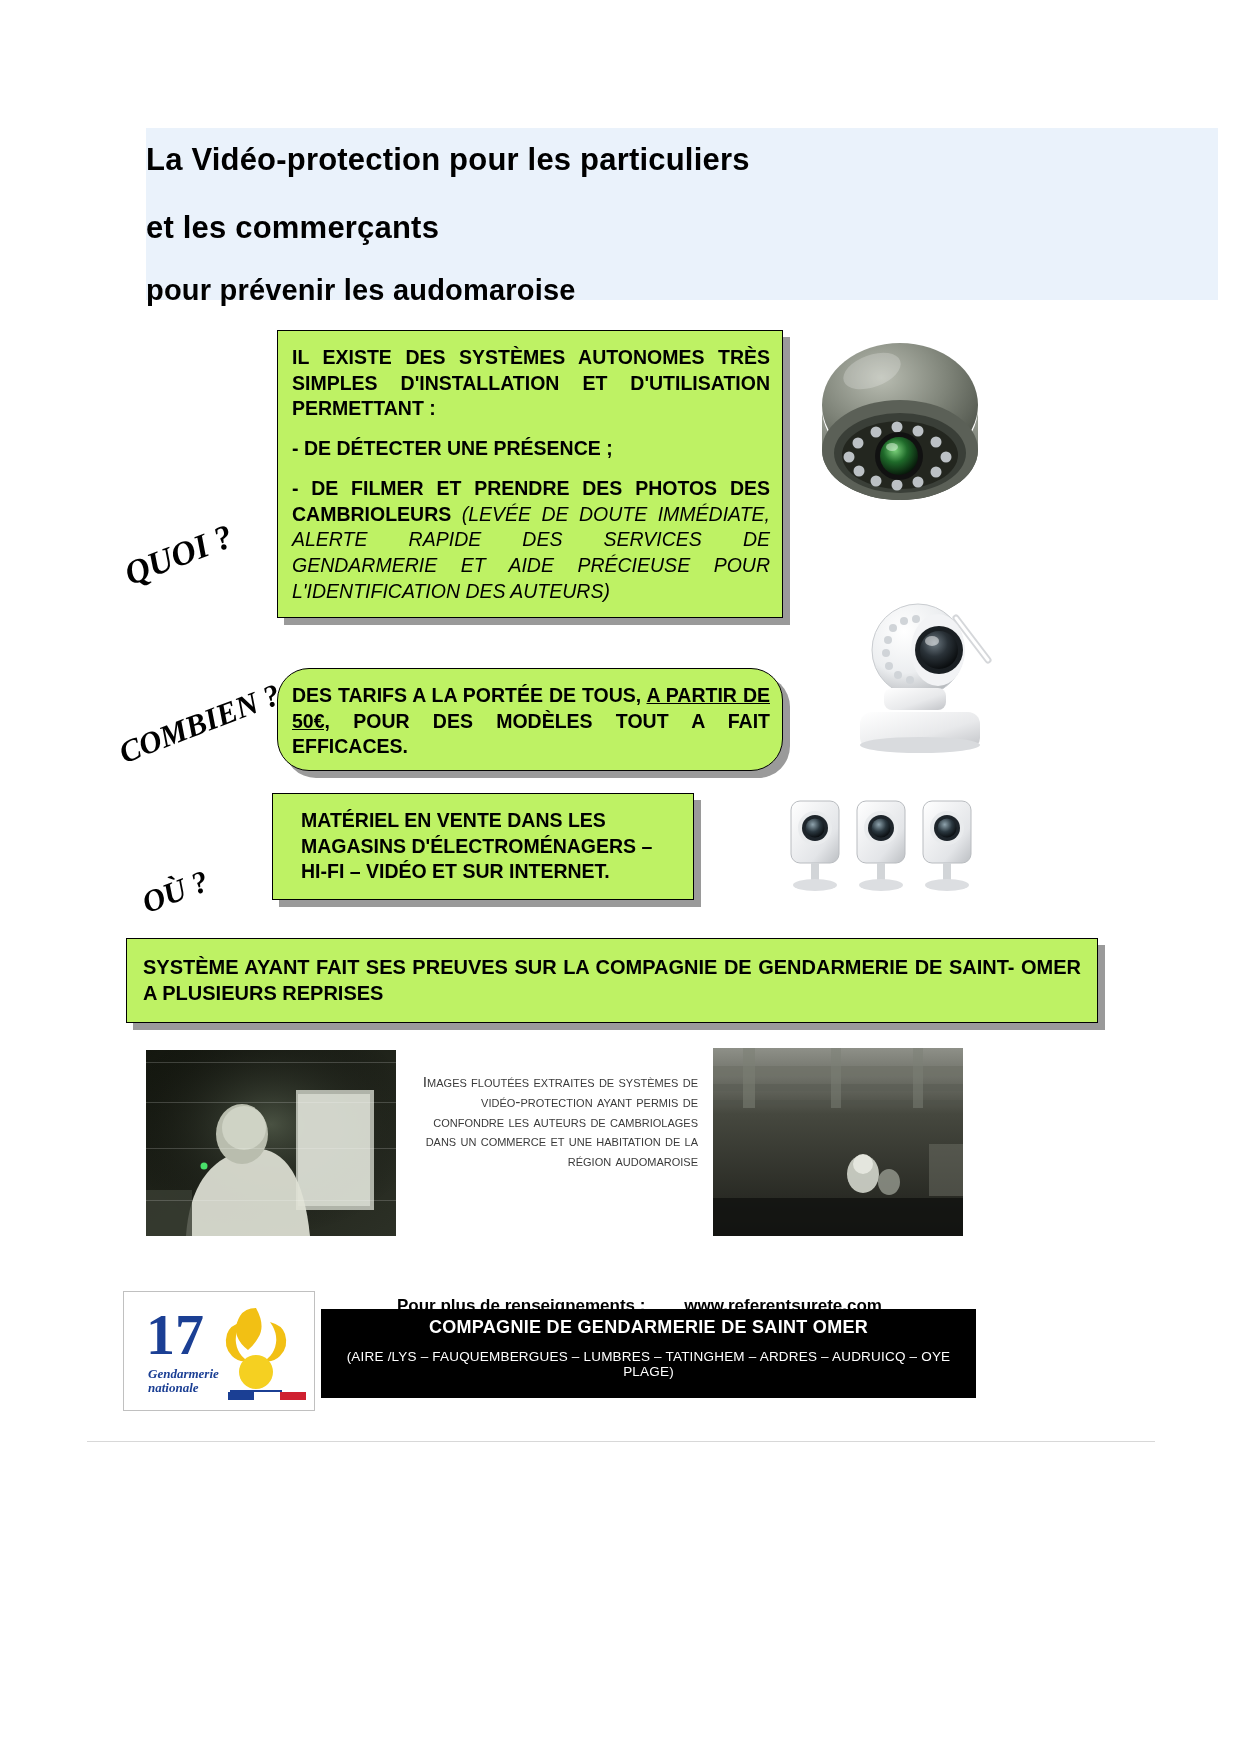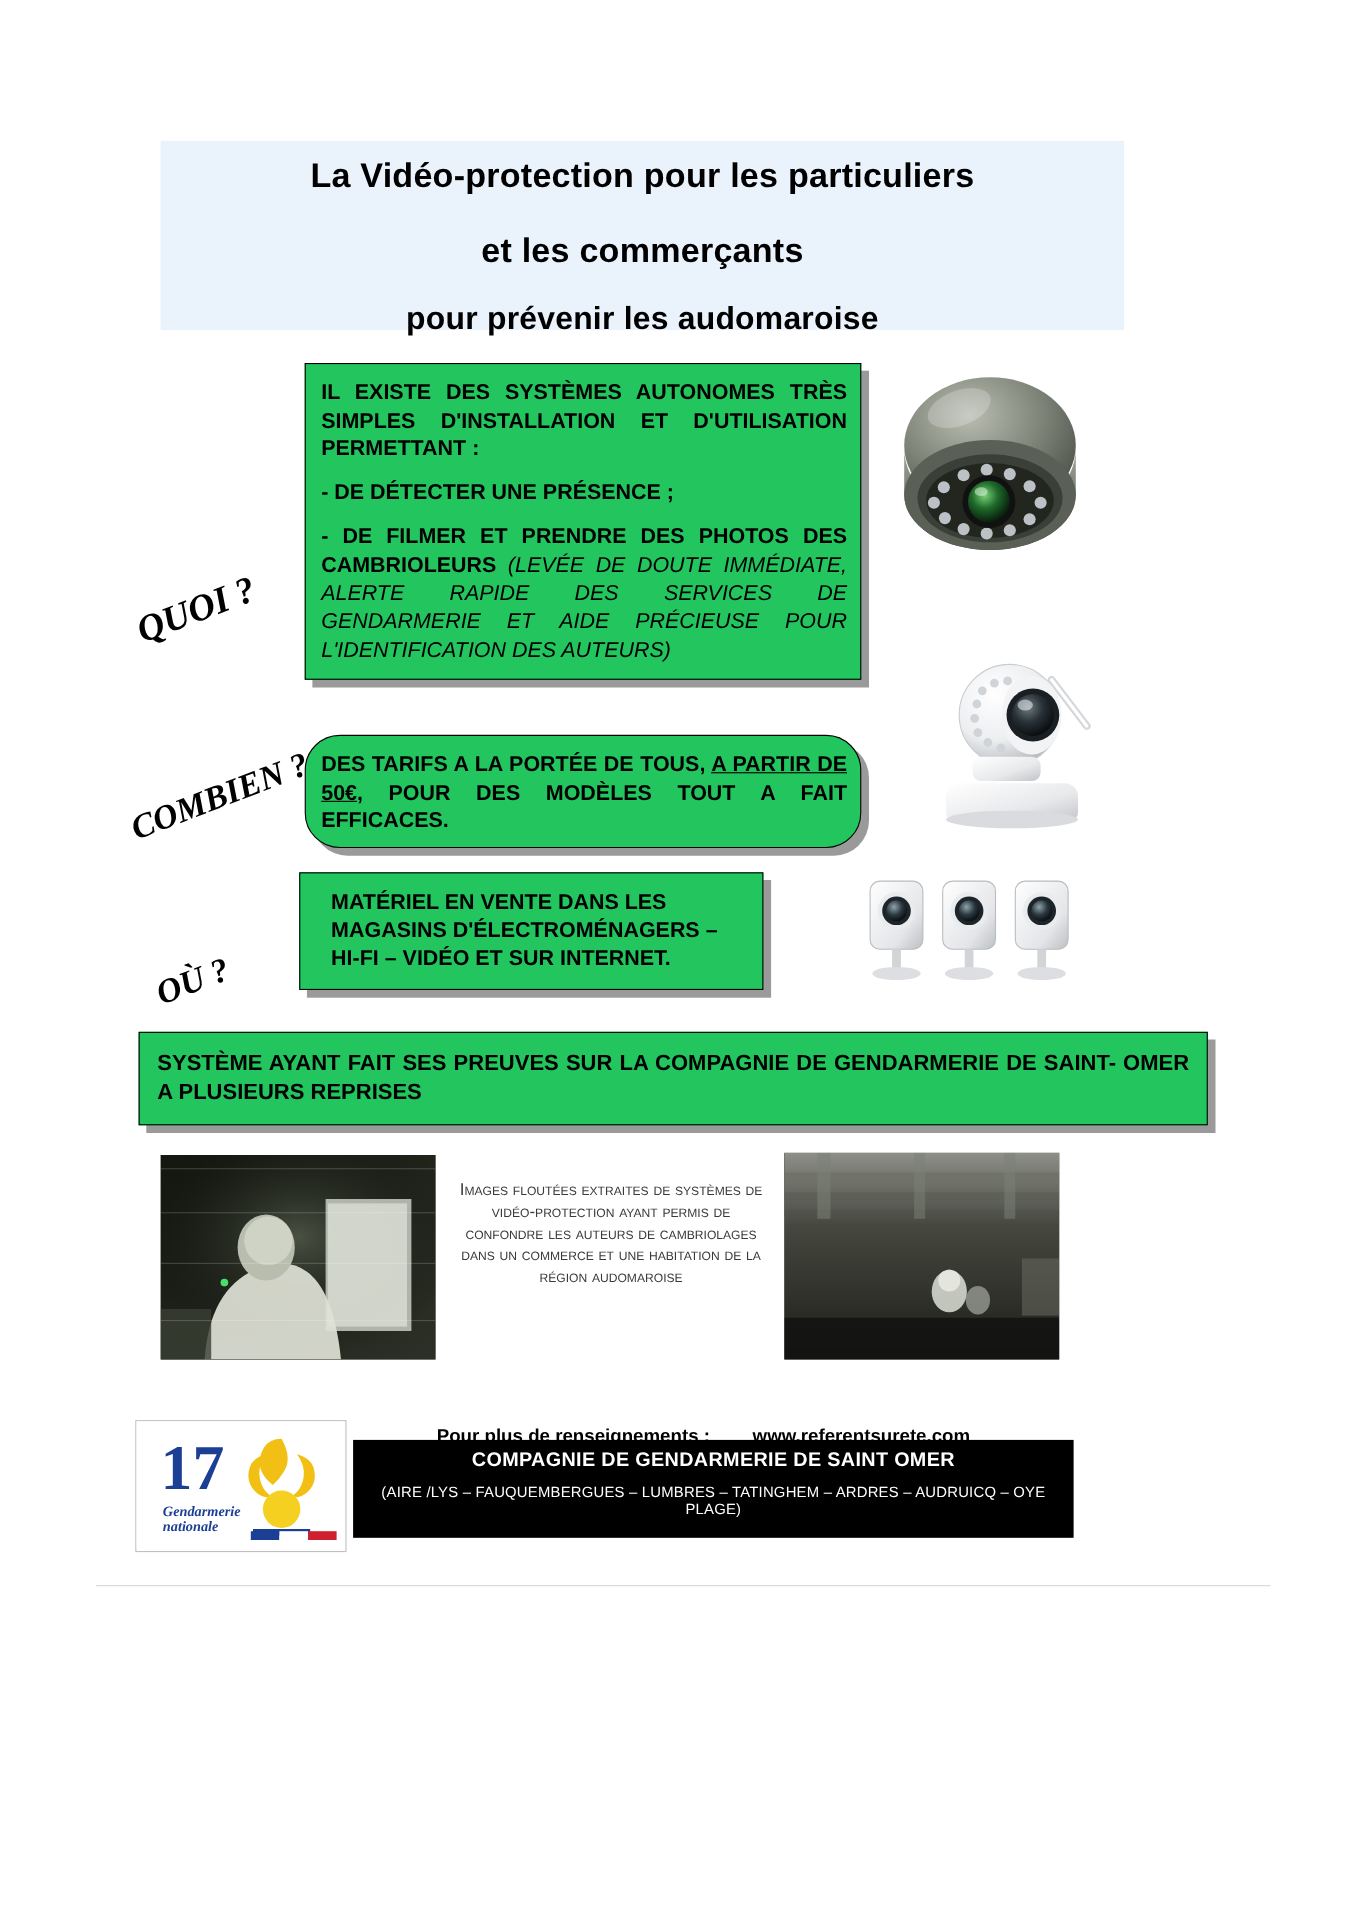--- a/index.html
+++ b/index.html
@@ -14,24 +14,23 @@
     font-family: "Liberation Sans", sans-serif;
     color: #000000;
     overflow: hidden;
   }
 
   
   .title-banner {
     position: absolute;
     left: 146px;
     top: 128px;
-    width: 876px;
+    width: 1072px;
     height: 172px;
     background: #eaf2fb;
-    text-align: center;
   }
   .title-line {
     font-weight: bold;
     letter-spacing: 0.2px;
     color: #000;
   }
   .title-line-1 {
     font-size: 31px;
     padding-top: 14px;
   }
@@ -68,21 +67,21 @@
   #q-ou {
     left: 150px;
     top: 885px;
     font-size: 31px;
     transform: rotate(-21deg);
   }
 
   
   .box {
     position: absolute;
-    background: #22c55e;
+    background: #bef264;
     border: 1px solid #000000;
     box-shadow: 7px 7px 0 0 #9a9a9a;
     box-sizing: border-box;
   }
   .box p {
     margin: 0;
     text-align: justify;
     font-size: 19.5px;
     font-weight: bold;
     line-height: 1.32;
@@ -138,21 +137,21 @@
   #photo-left  { left: 146px; top: 1050px; width: 250px; height: 186px; }
   #photo-right { left: 713px; top: 1048px; width: 250px; height: 188px; }
 
   .caption {
     position: absolute;
     left: 413px;
     top: 1072px;
     width: 285px;
     font-size: 15.5px;
     line-height: 1.28;
-    text-align: center;
+    text-align: right;
     font-variant: small-caps;
     color: #3a3a3a;
   }
 
   
   .info-line {
     position: absolute;
     left: 397px;
     top: 1268px;
     font-size: 17px;

